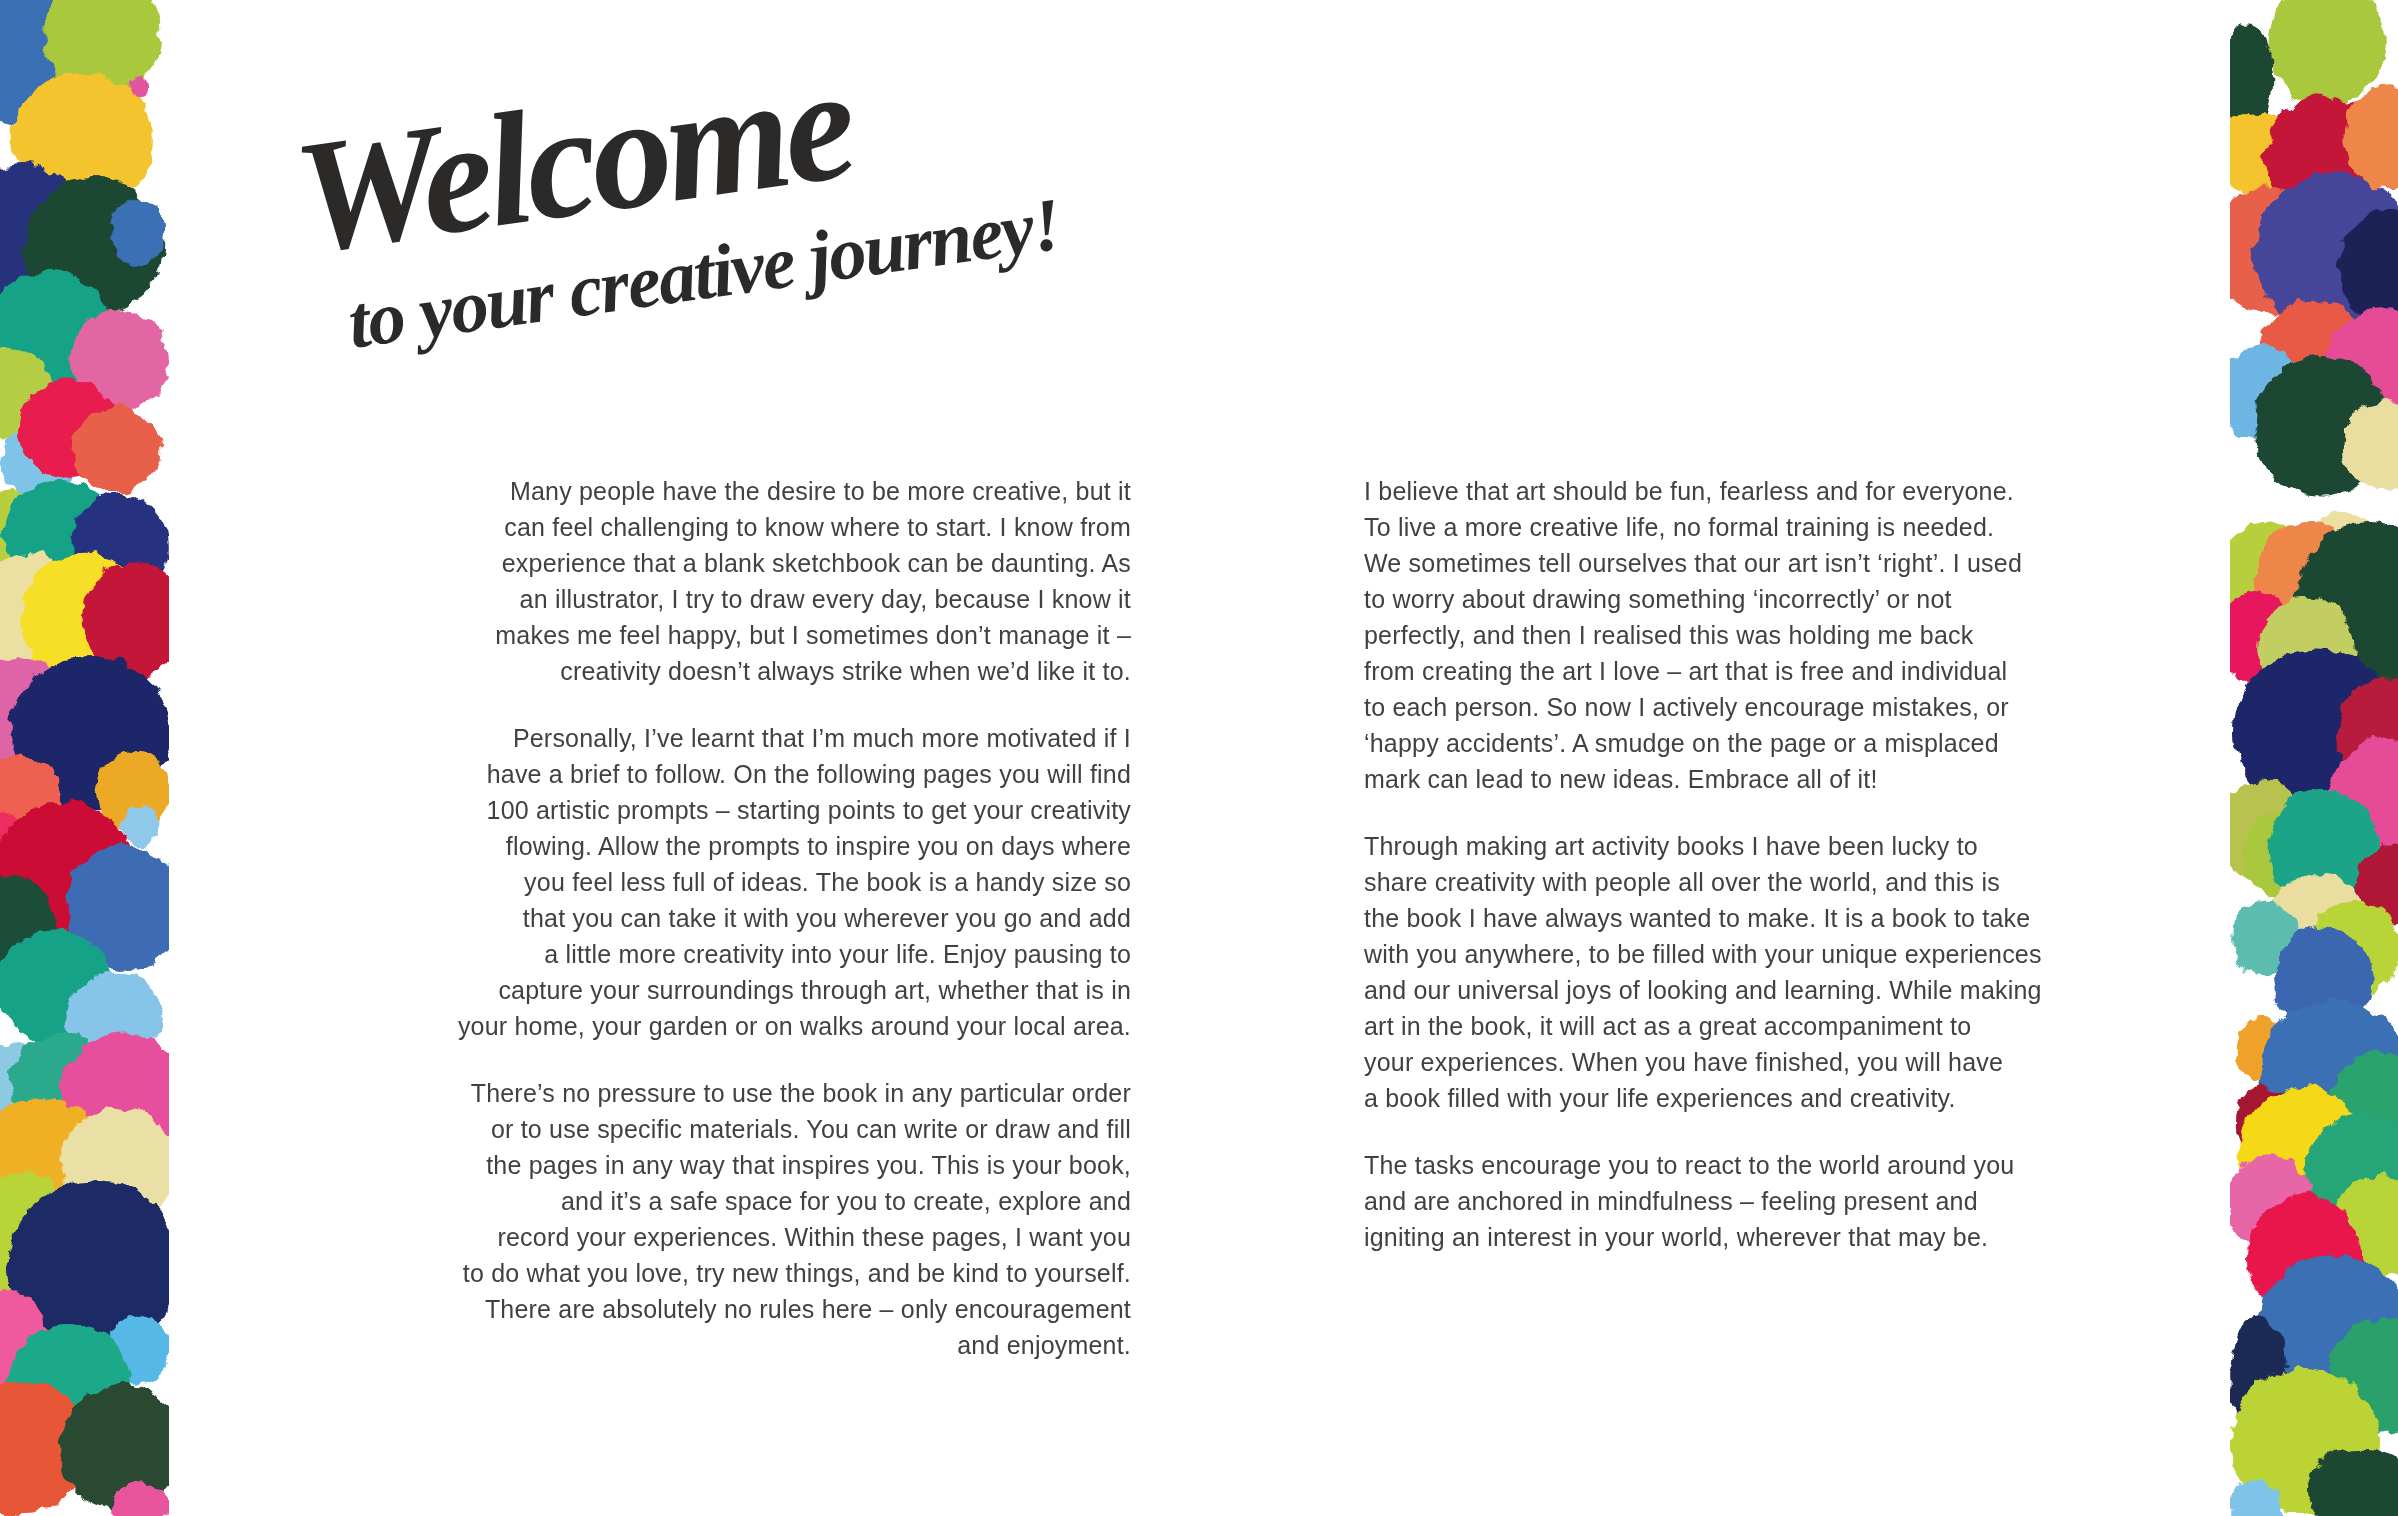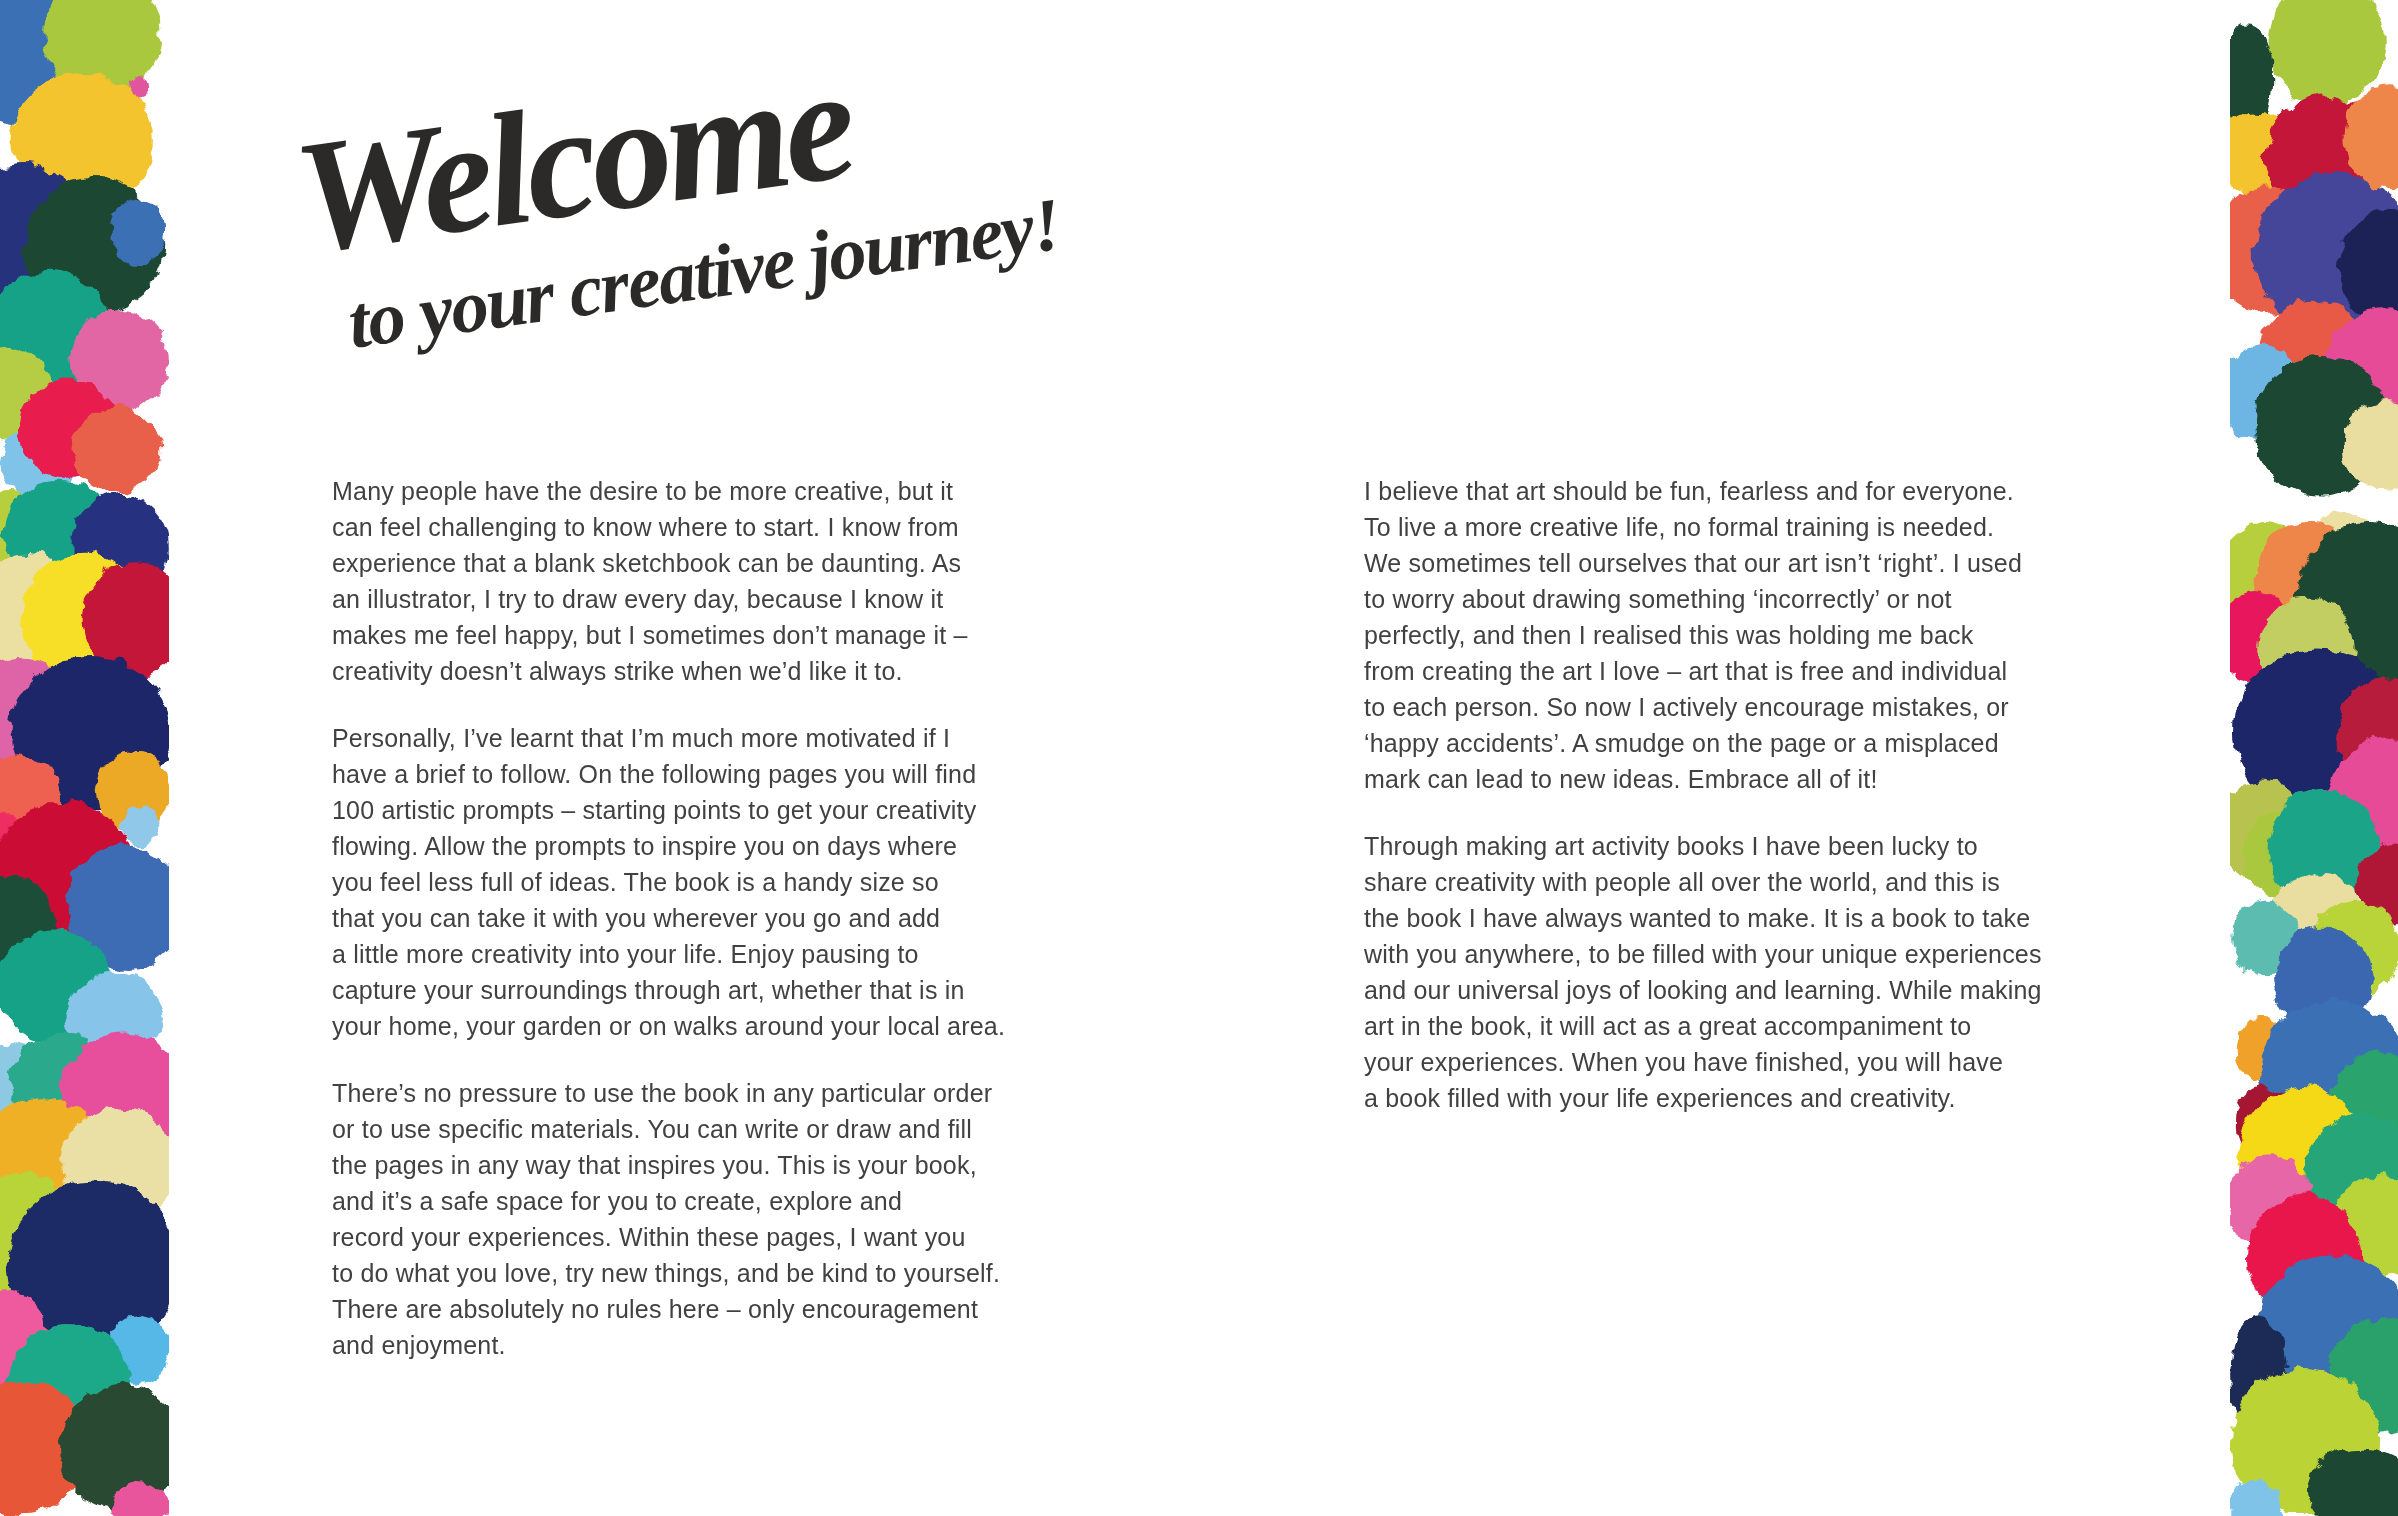--- a/index.html
+++ b/index.html
@@ -30,21 +30,21 @@
     margin:11.2px 0 0 34px;
   }
 
   .column {
     position:absolute; top:473px;
     color:#414141;
     font-size:25px; line-height:36px;
     letter-spacing:0.2px;
   }
   .column p { white-space:pre-line; margin:0 0 31px 0; }
-  .col-left  { left:332px;  width:815px; }
+  .col-left  { left:316px;  width:815px;text-align:right; }
   .col-right { left:1364px; width:834px; }
 </style>
 </head>
 <body>
 
 <div class="spread">
 
   <svg id="left-blobs" class="strip strip-left" width="169" height="1517" viewBox="0 0 180 1619">
     <defs>
       <filter id="paintL" x="-50%" y="-50%" width="200%" height="200%">
@@ -197,16 +197,19 @@
 ‘happy accidents’. A smudge on the page or a misplaced
 mark can lead to new ideas. Embrace all of it!</p>
     <p>Through making art activity books I have been lucky to
 share creativity with people all over the world, and this is
 the book I have always wanted to make. It is a book to take
 with you anywhere, to be filled with your unique experiences
 and our universal joys of looking and learning. While making
 art in the book, it will act as a great accompaniment to
 your experiences. When you have finished, you will have
 a book filled with your life experiences and creativity.</p>
+    <p>The tasks encourage you to react to the world around you
+and are anchored in mindfulness – feeling present and
+igniting an interest in your world, wherever that may be.</p>
   </div>
 
 </div>
 
 
 </body></html>

